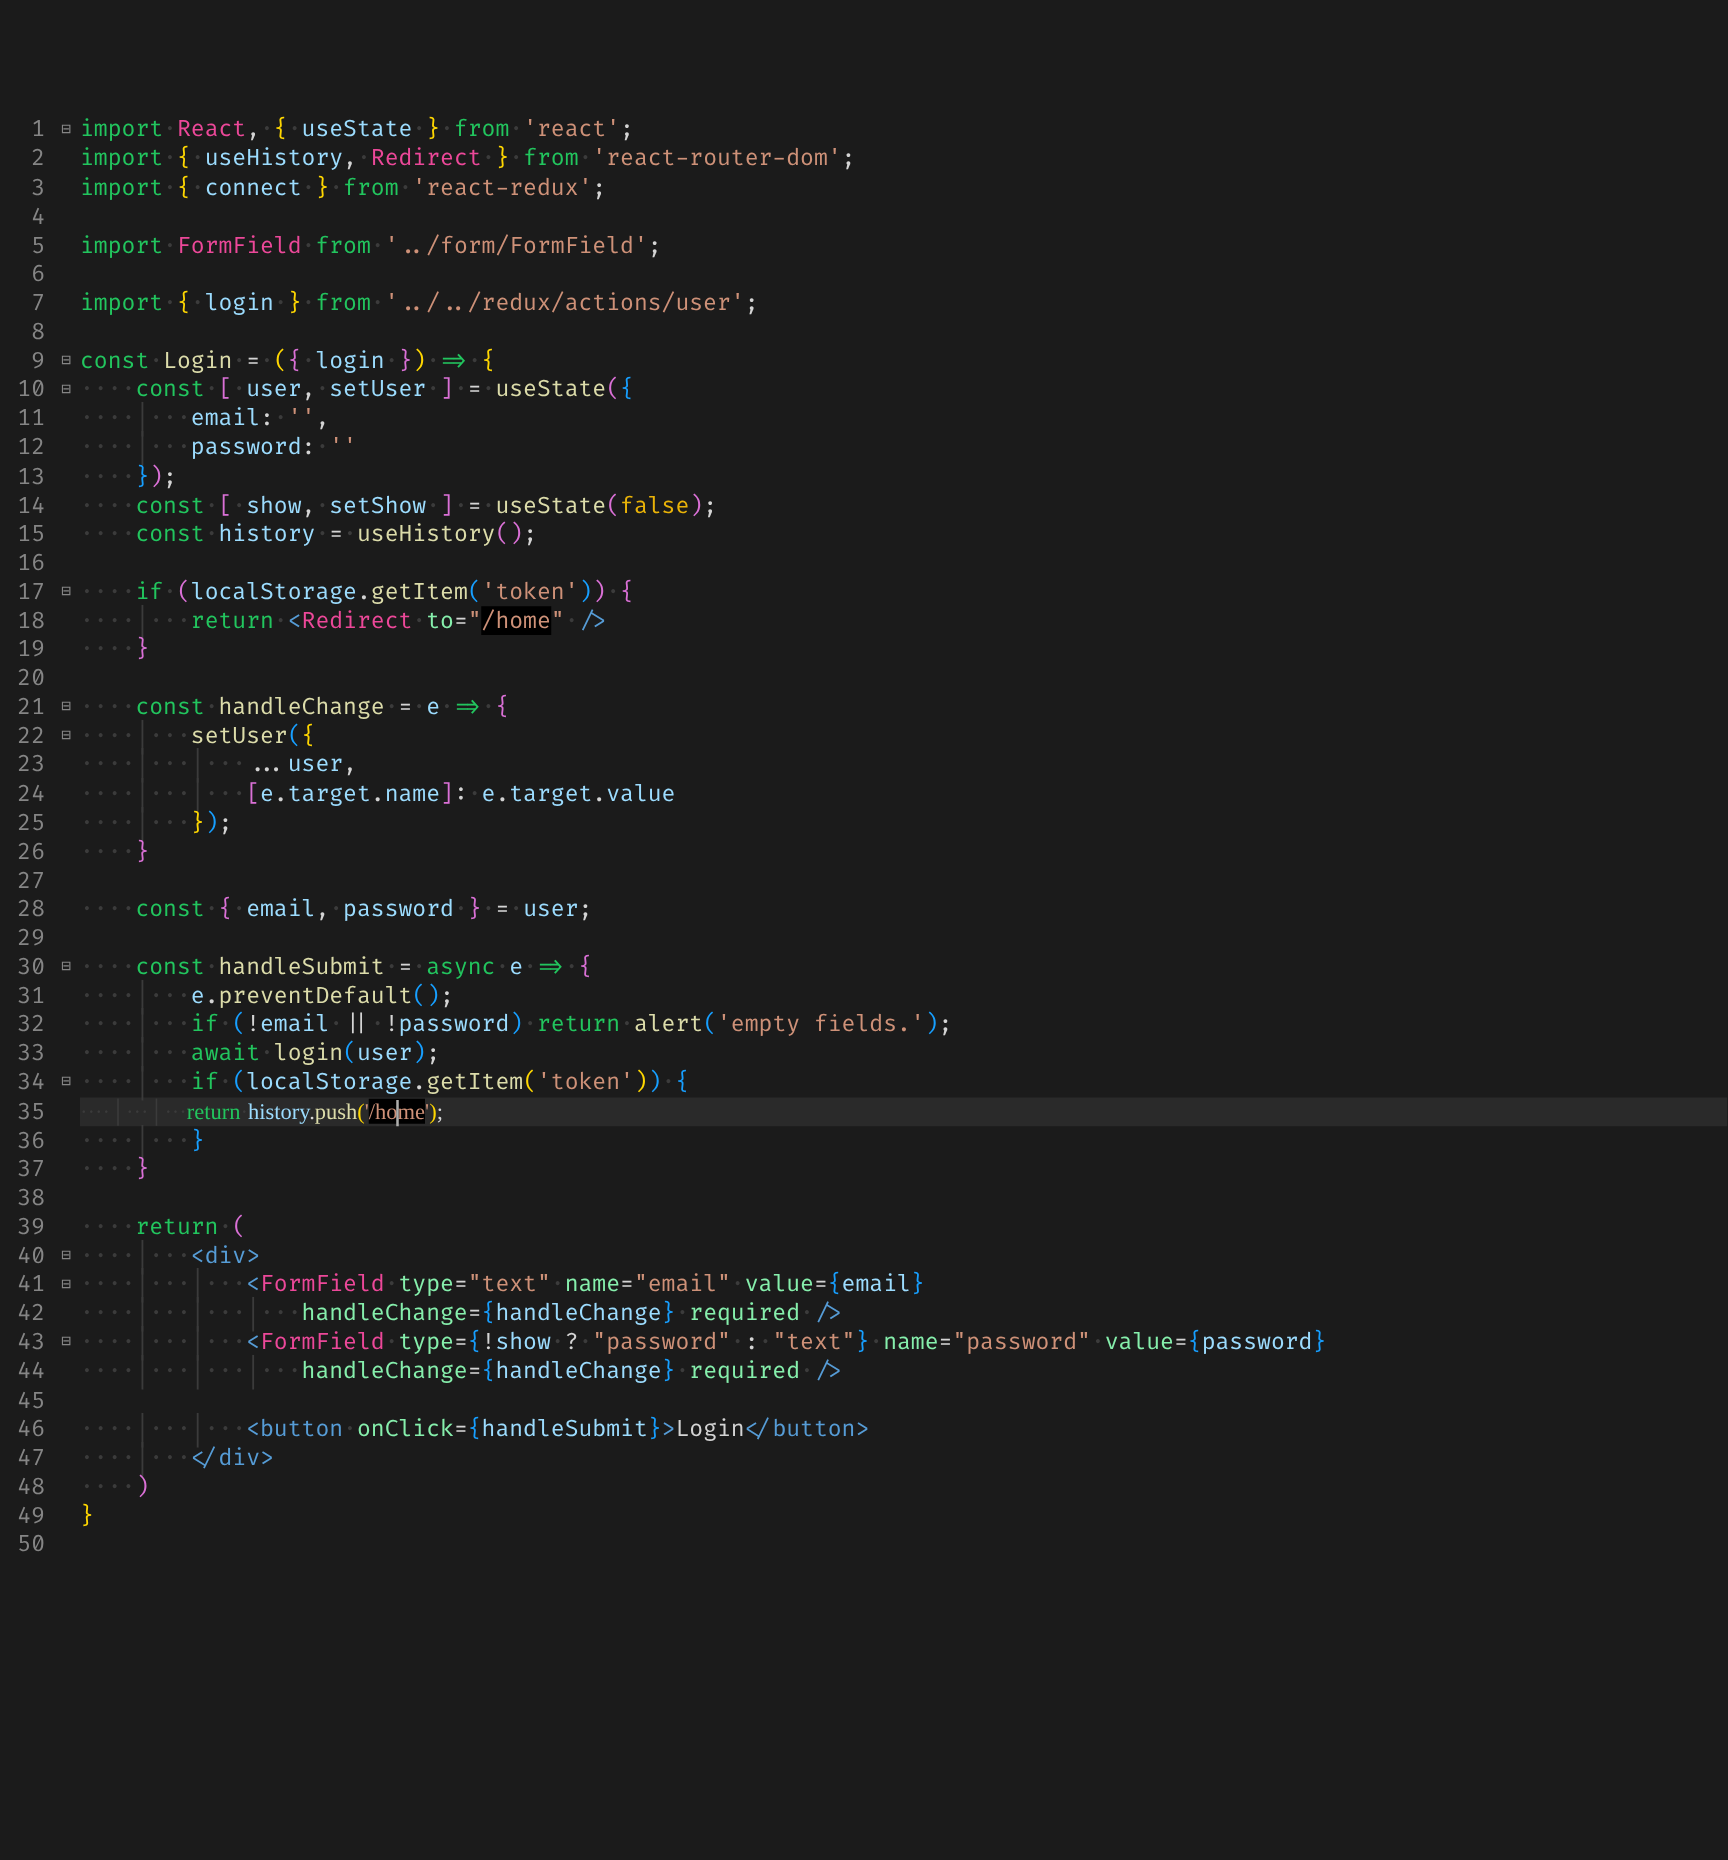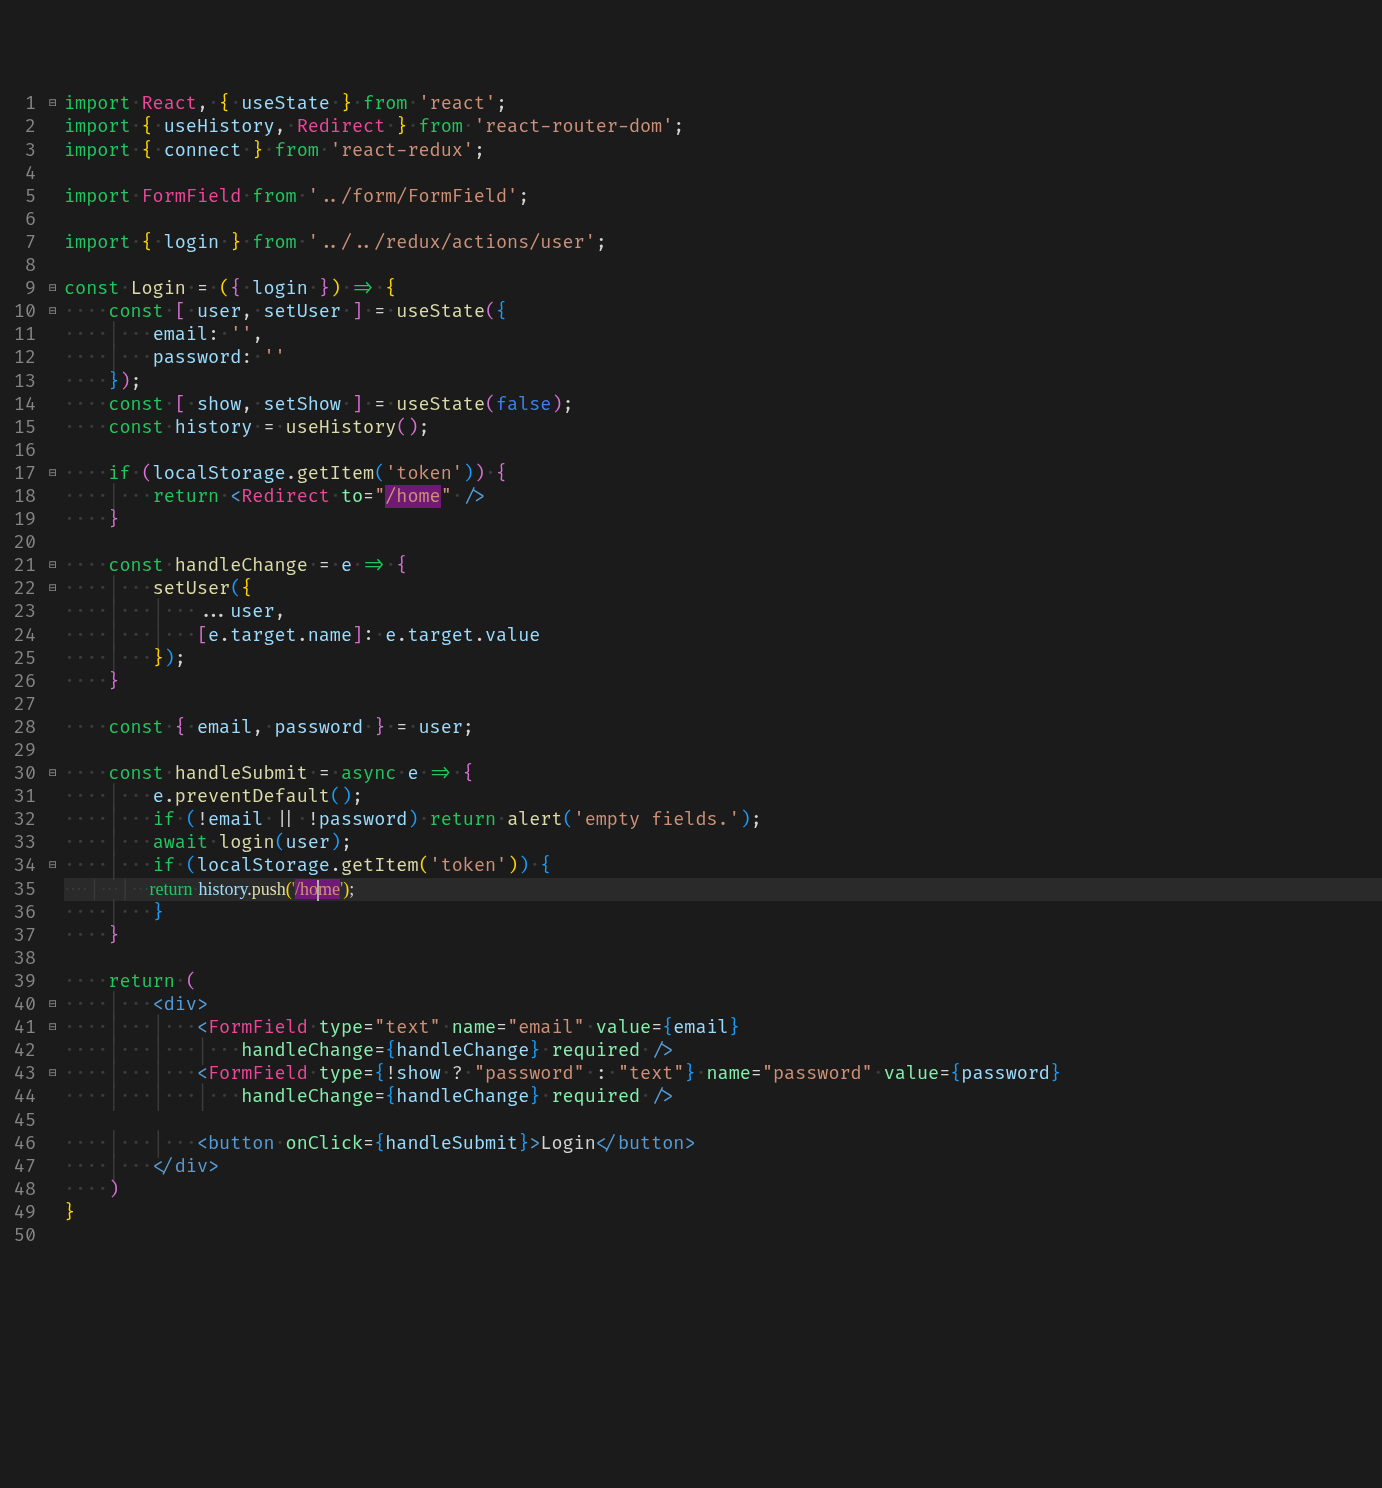--- a/index.html
+++ b/index.html
@@ -33,30 +33,30 @@
   .code .line.current::after{
     content:""; position:absolute; left:0; right:0; height:23.1px;
   }
 
   
   .kw   { color:#22c55e; }            
   .fn   { color:#dcdcaa; }            
   .cls  { color:#ec4899; }            
   .var  { color:#9cdcfe; }            
   .str  { color:#ce9178; }            
-  .num  { color:#3b82f6; }            
+  .num  { color:#eab308; }            
   .pun  { color:#d4d4d4; }            
   .brc  { color:#ffd700; }            
   .brc2 { color:#da70d6; }            
   .brc3 { color:#179fff; }            
   .tag  { color:#569cd6; }            
   .attr { color:#86efac; }            
   .ws   { color:#3b3b3b; }            
   .txt  { color:#d4d4d4; }
-  .sel  { background:#701a75;text-align:right; }       
+  .sel  { background:#000000;text-align:right; }       
   .cursor{
     display:inline-block; width:2px; height:21px; background:#aeafad;
     vertical-align:text-top; margin-left:-1px; margin-right:-1px;
     position:relative; top:1px;
   }
 
   
   .ig { color:#3b3b3b; }
 </style>
 </head>

